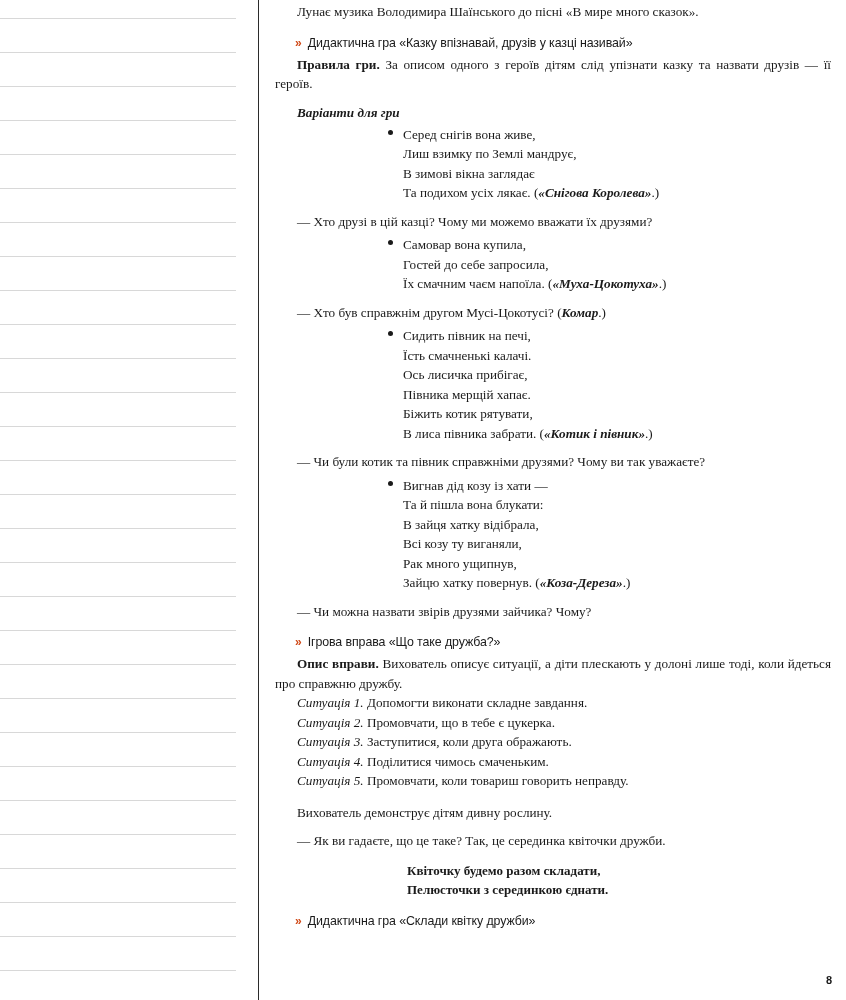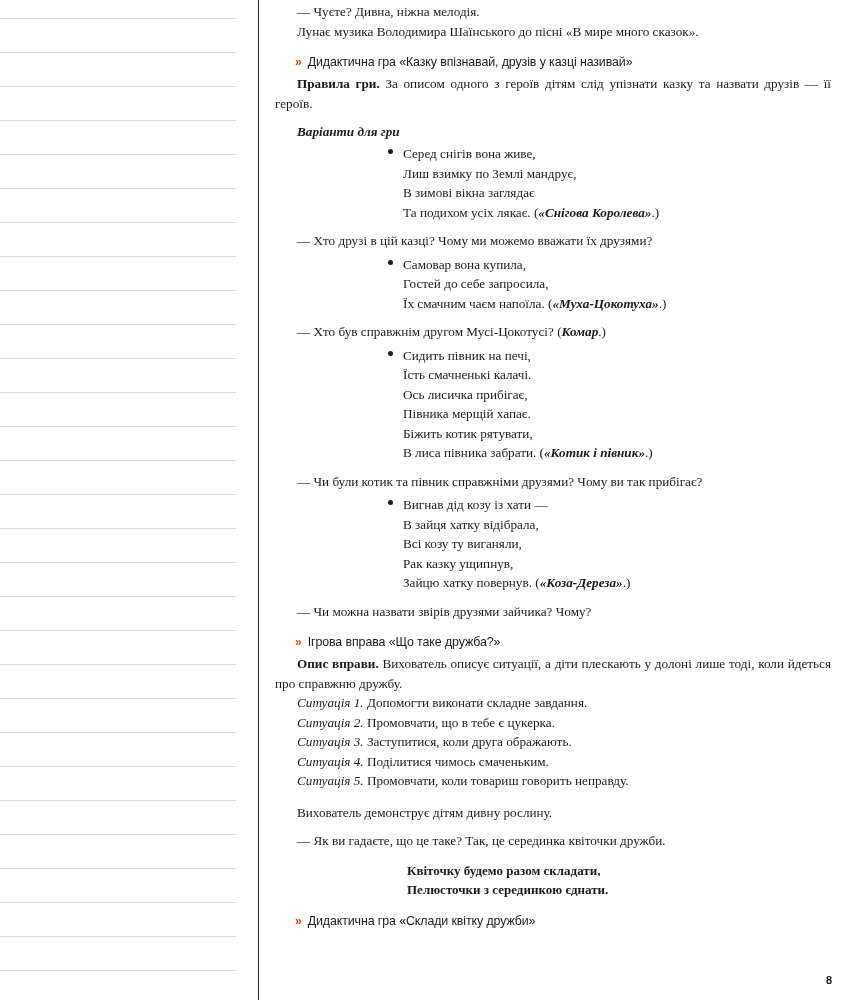--- a/index.html
+++ b/index.html
@@ -193,21 +193,20 @@
   <div class="rule" style="top:868px"></div>
   <div class="rule" style="top:902px"></div>
   <div class="rule" style="top:936px"></div>
   <div class="rule" style="top:970px"></div>
 </div>
 
 <div class="page-frame"></div>
 
 <div class="content">
 
-  <p class="dash-para tight">— Чуєте? Дивна, ніжна мелодія.</p>
   <p class="plain-para">Лунає музика Володимира Шаїнського до пісні «В мире много сказок».</p>
 
   <div class="head">
     <span class="marker">»</span>
     <span class="head-text">Дидактична гра «Казку впізнавай, друзів у казці називай»</span>
   </div>
 
   <p class="plain-para"><span class="ital-lead">Правила гри.</span><span> За описом одного з героїв дітям слід упізнати казку та назвати друзів — її героїв.</span></p>
 
   <div class="subhead-ital">Варіанти для гри</div>
@@ -234,28 +233,29 @@
   <div class="verse-block">
     <span class="bullet"></span>
     <div class="verse-line">Сидить півник на печі,</div>
     <div class="verse-line">Їсть смачненькі калачі.</div>
     <div class="verse-line">Ось лисичка прибігає,</div>
     <div class="verse-line">Півника мерщій хапає.</div>
     <div class="verse-line">Біжить котик рятувати,</div>
     <div class="verse-line">В лиса півника забрати. (<span class="ital-bold-serif">«Котик і півник»</span>.)</div>
   </div>
 
-  <p class="dash-para">— Чи були котик та півник справжніми друзями? Чому ви так прибігає?</p>
+  <p class="dash-para">— Чи були котик та півник справжніми друзями? Чому ви так уважаєте?</p>
 
   <div class="verse-block">
     <span class="bullet"></span>
     <div class="verse-line">Вигнав дід козу із хати —</div>
+    <div class="verse-line">Та й пішла вона блукати:</div>
     <div class="verse-line">В зайця хатку відібрала,</div>
     <div class="verse-line">Всі козу ту виганяли,</div>
-    <div class="verse-line">Рак казку ущипнув,</div>
+    <div class="verse-line">Рак много ущипнув,</div>
     <div class="verse-line">Зайцю хатку повернув. (<span class="ital-bold-serif">«Коза-Дереза»</span>.)</div>
   </div>
 
   <p class="dash-para">— Чи можна назвати звірів друзями зайчика? Чому?</p>
 
   <div class="head">
     <span class="marker">»</span>
     <span class="head-text">Ігрова вправа «Що таке дружба?»</span>
   </div>
 

